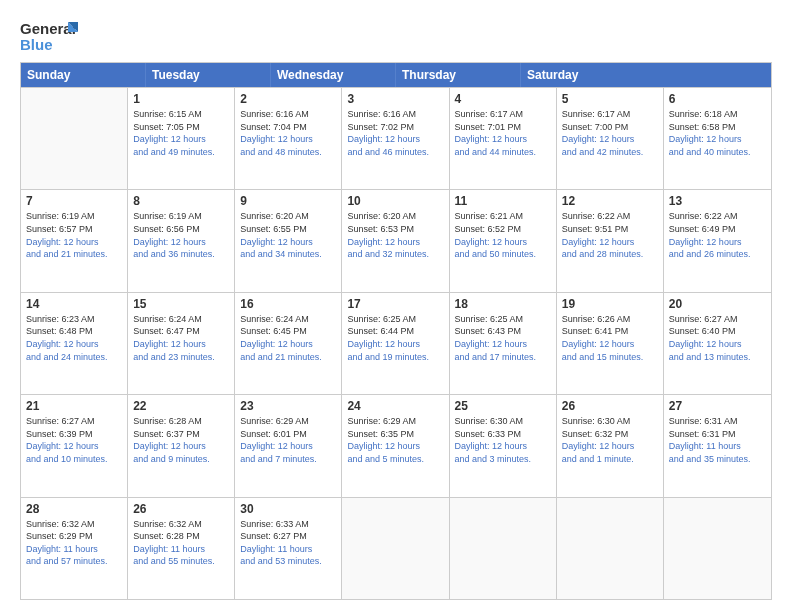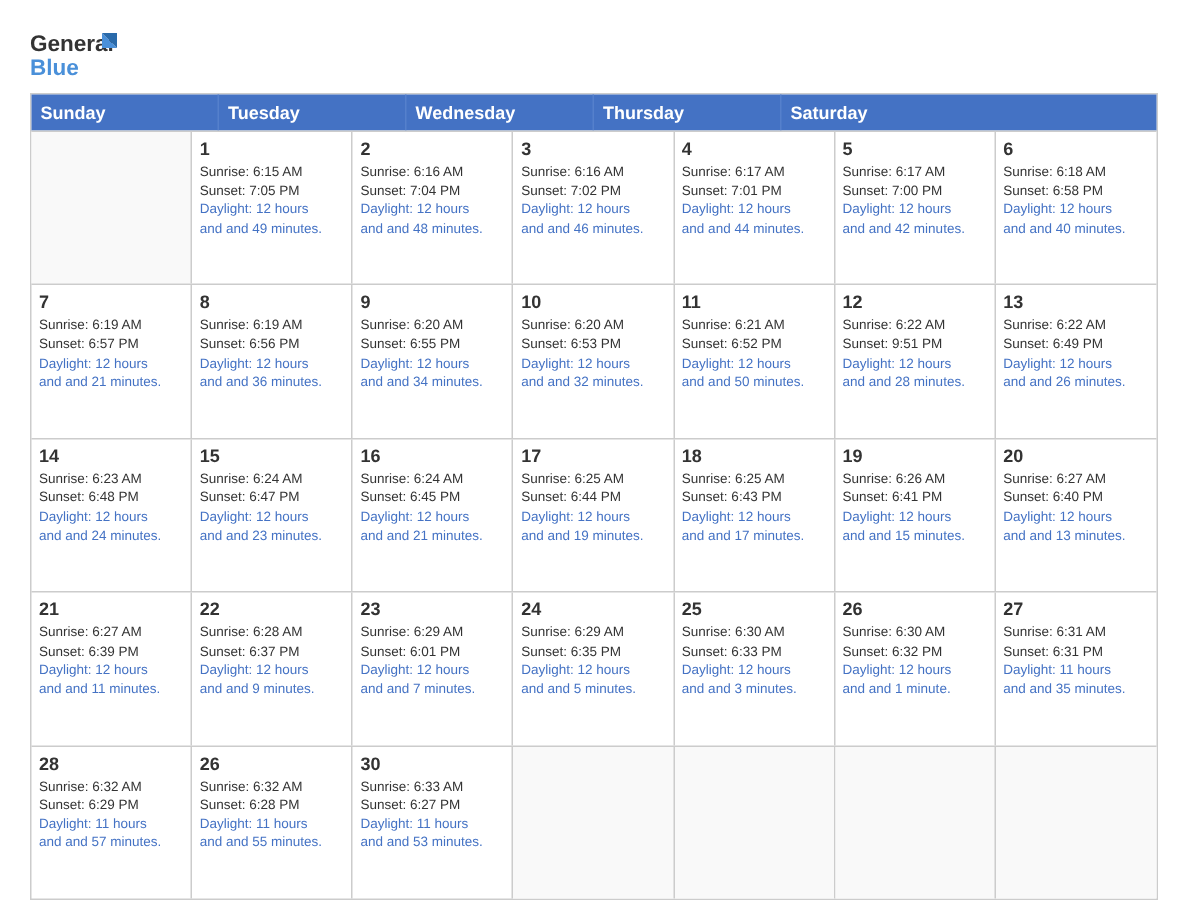--- a/index.html
+++ b/index.html
@@ -313,21 +313,21 @@
             </div>
           </div>
         </div>
         <div class="cal-week">
           <div class="cal-cell">
             <div class="day-number">21</div>
             <div class="cell-info">
               <div>Sunrise: 6:27 AM</div>
               <div>Sunset: 6:39 PM</div>
               <div class="daylight">Daylight: 12 hours</div>
-              <div class="daylight">and and 11 minutes.</div>
+              <div class="daylight">and and 10 minutes.</div>
             </div>
           </div>
           <div class="cal-cell">
             <div class="day-number">22</div>
             <div class="cell-info">
               <div>Sunrise: 6:28 AM</div>
               <div>Sunset: 6:37 PM</div>
               <div class="daylight">Daylight: 12 hours</div>
               <div class="daylight">and and 9 minutes.</div>
             </div>

